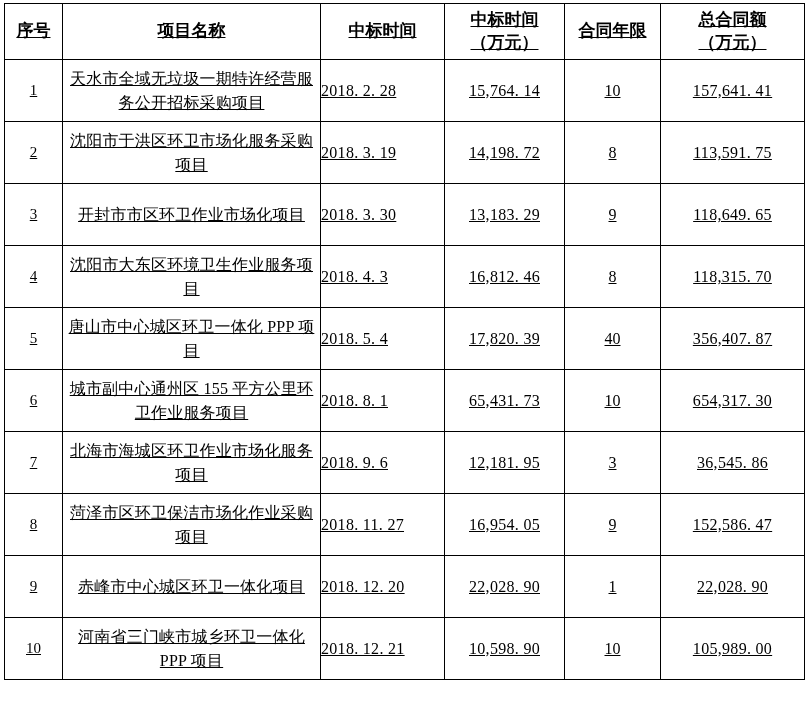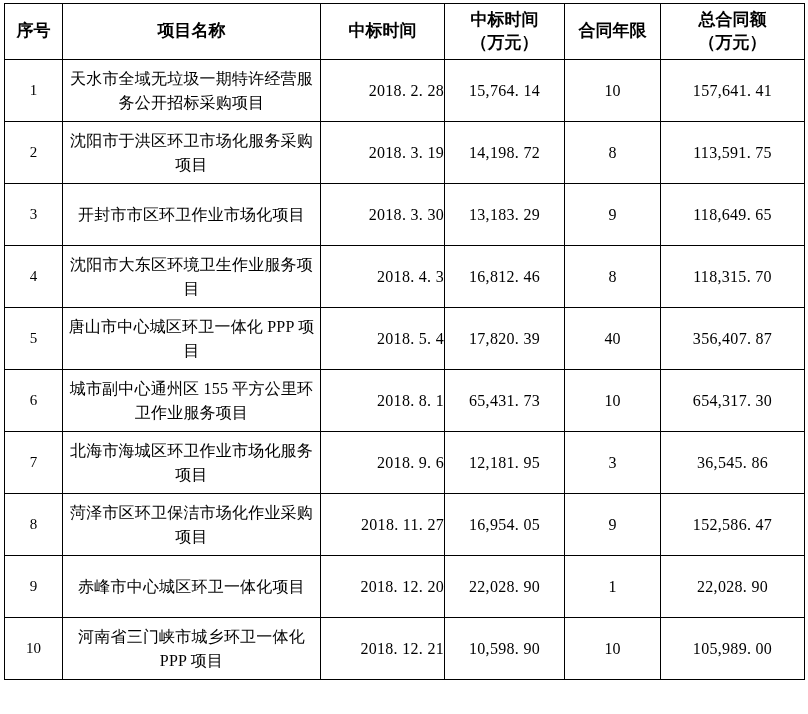--- a/index.html
+++ b/index.html
@@ -16,20 +16,21 @@
   }
   .table-wrap {
     width: 808px;
     box-sizing: border-box;
     padding: 3px 4px 0 4px;
   }
   table.data-table {
     border-collapse: collapse;
     width: 800px;
     table-layout: fixed;
+    text-decoration: underline;
   }
   table.data-table th,
   table.data-table td {
     border: 1px solid #000000;
     padding: 0;
     vertical-align: middle;
   }
   thead th {
     font-weight: bold;
     text-align: center;
@@ -55,21 +56,21 @@
   td.c-index {
     text-align: center;
     font-size: 15px;
   }
   td.c-name {
     text-align: center;
     padding: 4px 8px 4px 10px;
     letter-spacing: 0.2px;
   }
   td.c-date {
-    text-align: right;
+    text-align: left;
     letter-spacing: 0.3px;
   }
   td.c-fee {
     text-align: center;
     padding-right: 12px;
     letter-spacing: 0.3px;
   }
   td.c-years {
     text-align: center;
   }

